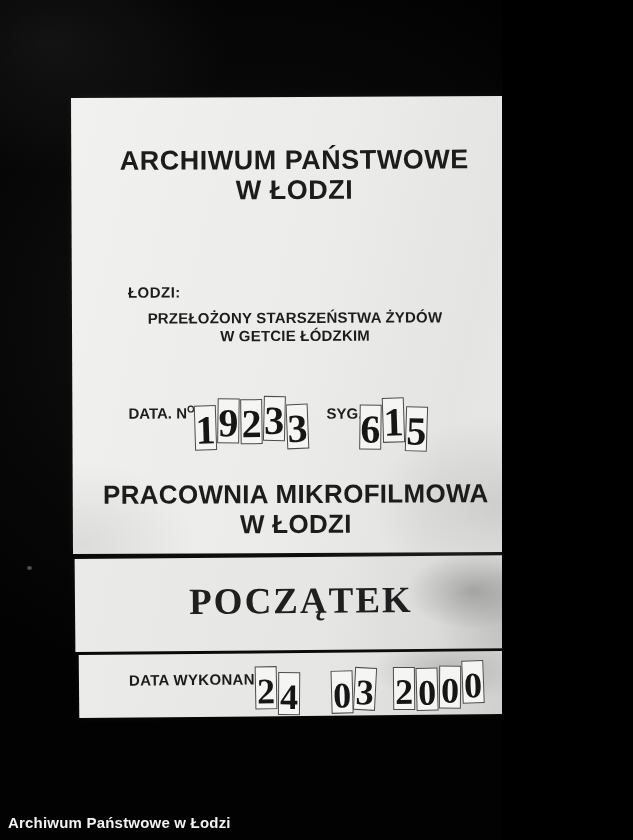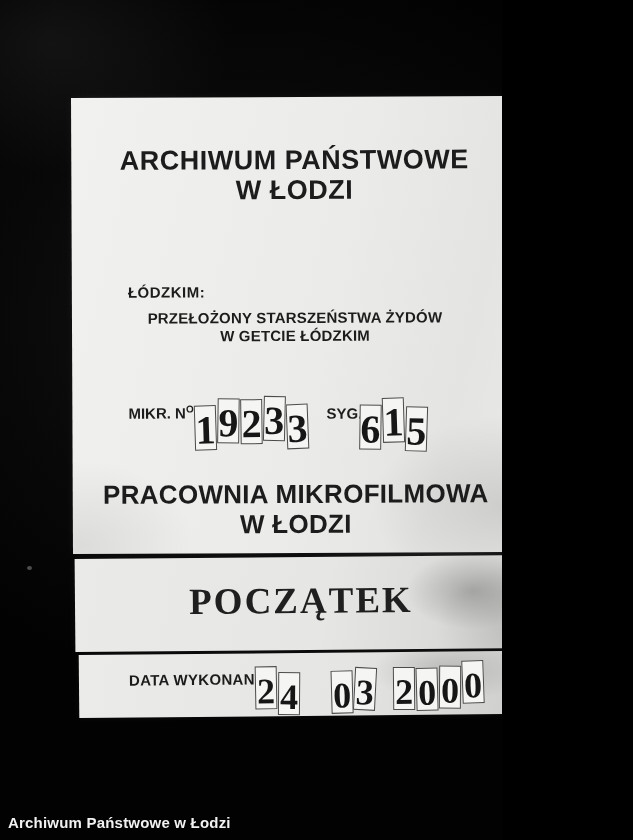--- a/index.html
+++ b/index.html
@@ -109,28 +109,28 @@
   <div class="speck s1"></div>
   <div class="speck s2"></div>
 
   <div class="card-main">
 
     <div class="title-block">
       <div>ARCHIWUM PAŃSTWOWE</div>
       <div>W ŁODZI</div>
     </div>
 
-    <div class="zespol-label">ŁÓDZKIM:</div>
+    <div class="zespol-label">ŁODZI:</div>
 
     <div class="fond-block">
       <div>PRZEŁOŻONY STARSZEŃSTWA ŻYDÓW</div>
       <div>W GETCIE ŁÓDZKIM</div>
     </div>
 
-    <div class="mikr-label"><span>MIKR. N</span><sup>O</sup><span>L</span></div>
+    <div class="mikr-label"><span>DATA. N</span><sup>O</sup><span>L</span></div>
 
     <div class="tiles tiles-mikr">
       <span class="tile">1</span>
       <span class="tile">9</span>
       <span class="tile">2</span>
       <span class="tile">3</span>
       <span class="tile">3</span>
     </div>
 
     <div class="syg-label">SYG.</div>

